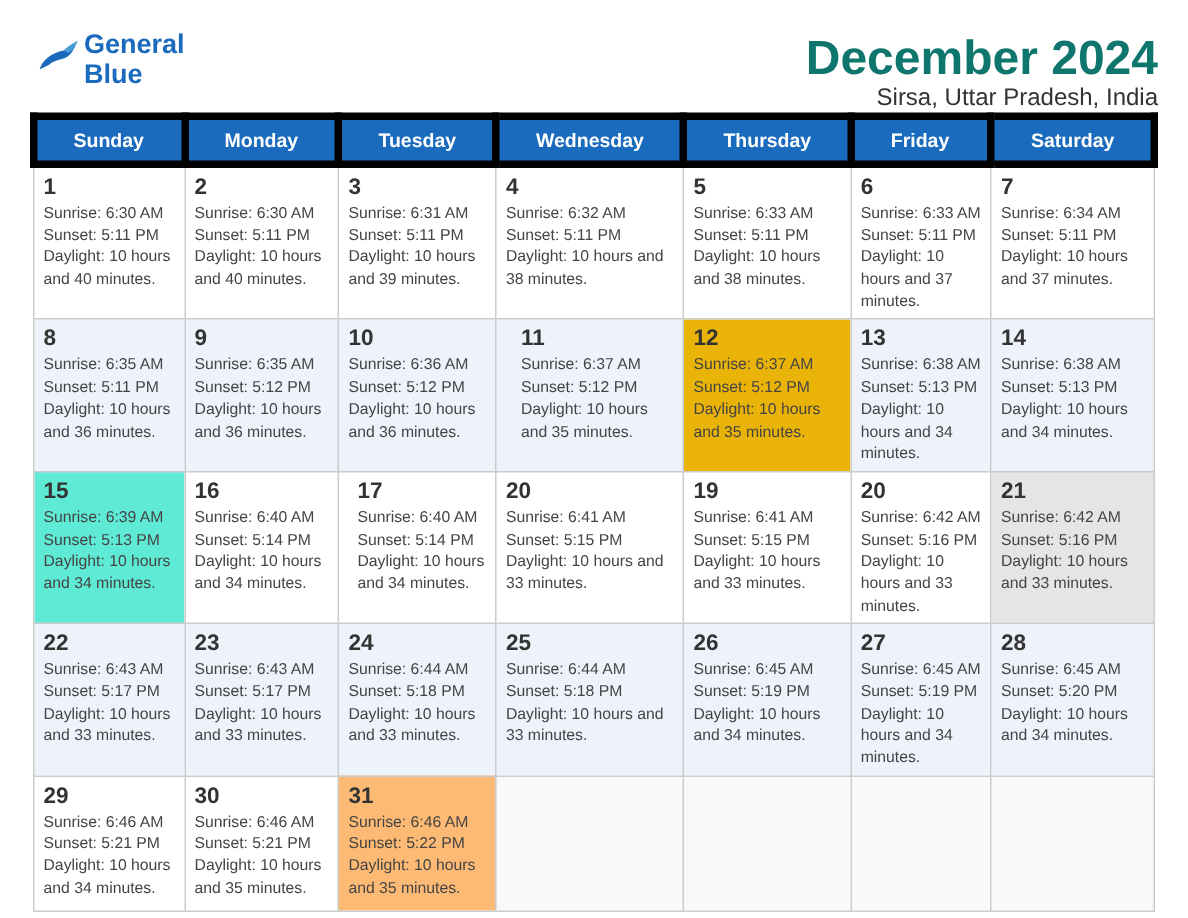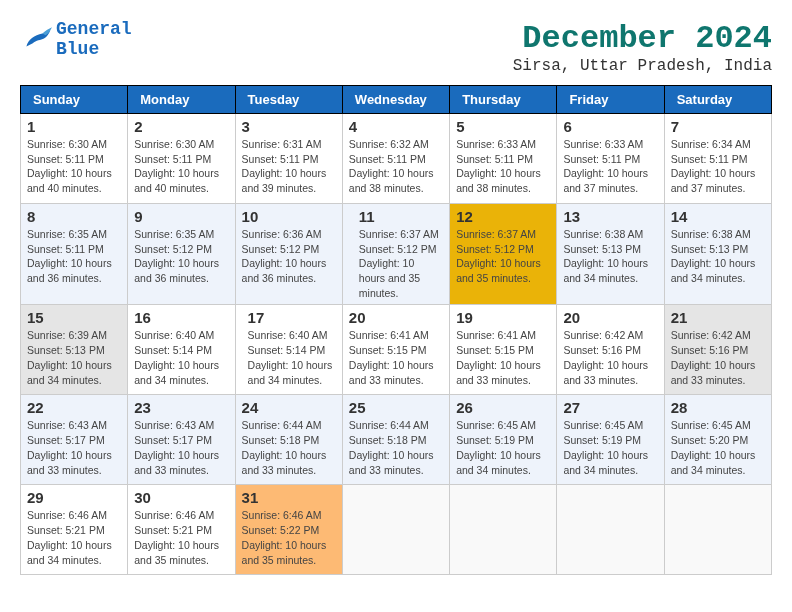--- a/index.html
+++ b/index.html
@@ -7,22 +7,21 @@
       font-family: Arial, sans-serif;
       background: #fff;
       width: 792px;
       min-height: 612px;
       padding: 20px;
     }
     .header {
       display: flex;
       align-items: flex-start;
       justify-content: space-between;
-      margin-bottom: 10px;
-      font-family: Liberation Mono, monospace;
+      margin-bottom: 0;
     }
     .logo {
       display: flex;
       align-items: center;
       gap: 4px;
     }
     .logo-text {
       font-size: 18px;
       font-weight: bold;
       color: #333;
@@ -49,24 +48,24 @@
     }
     .calendar {
       width: 100%;
       border-collapse: collapse;
       font-size: 11px;
     }
     .calendar th {
       background: #1a6bbd;
       color: #fff;
       text-align: left;
-      padding: 6px 12px;
+      padding: 6px 24px;
       font-size: 13px;
       font-weight: bold;
-      border: 1px solid #000000;
+      border: 5px solid #000000;
     }
     .calendar td {
       border: 1px solid #ccc;
       vertical-align: top;
       padding: 4px 6px;
       width: 107px;
       height: 90px;
     }
     .day-number {
       font-size: 15px;
@@ -234,21 +233,21 @@
         <td style="background: rgb(238, 243, 251);">
         <span class="day-number">14</span>
         <div class="day-info">
           Sunrise: 6:38 AM<br>
           Sunset: 5:13 PM<br>
           Daylight: 10 hours and 34 minutes.
         </div>
       </td>
       </tr>
       <tr>
-        <td style="background: #e5e5e5;">
+        <td style="background: #5eead4;">
         <span class="day-number">15</span>
         <div class="day-info">
           Sunrise: 6:39 AM<br>
           Sunset: 5:13 PM<br>
           Daylight: 10 hours and 34 minutes.
         </div>
       </td>
         <td style="background: rgb(255, 255, 255);">
         <span class="day-number">16</span>
         <div class="day-info">

